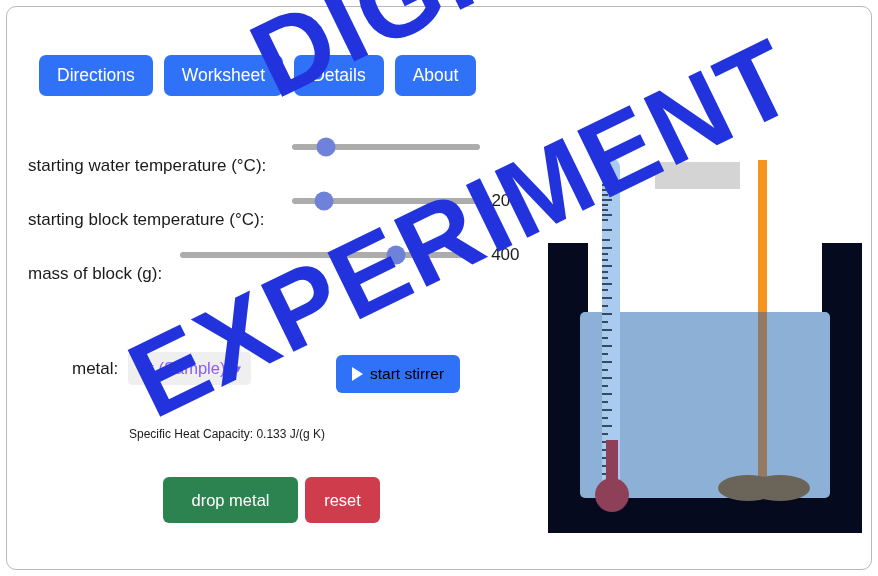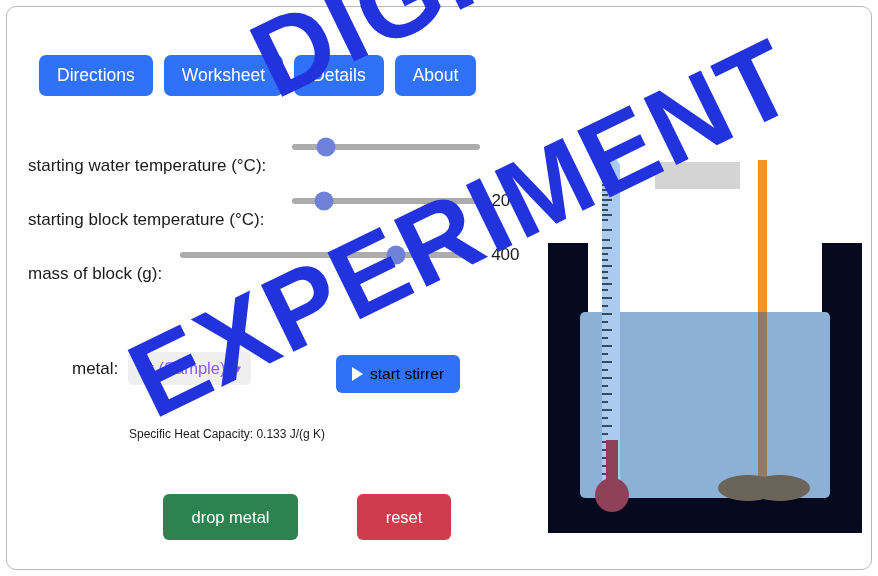--- a/index.html
+++ b/index.html
@@ -121,32 +121,32 @@
     border-top:7px solid transparent;
     border-bottom:7px solid transparent;
   }
 
   .shc{
     position:absolute;left:129px;top:427px;
     font-size:12px;color:#1b1b1b;white-space:nowrap;
   }
 
   .action-row{
-    position:absolute;left:163px;top:494px;
-    display:flex;gap:14px;
+    position:absolute;left:163px;top:477px;
+    display:flex;gap:7px;
   }
   .btn-drop{
     background:#2d8350;color:#fff;border:none;border-radius:6px;
     height:46px;width:135px;font-size:16.5px;
     font-family:"Liberation Sans", sans-serif;cursor:pointer;
   }
   .btn-reset{
     background:#cf3c4c;color:#fff;border:none;border-radius:6px;
-    height:46px;width:94px;font-size:16.5px;
-    font-family:"Liberation Sans", sans-serif;cursor:pointer;margin-left:45px;
+    height:46px;width:75px;font-size:16.5px;
+    font-family:"Liberation Sans", sans-serif;cursor:pointer;
   }
 
   
   .apparatus{
     position:absolute;left:540px;top:140px;
     width:330px;height:410px;
   }
   .apparatus svg{display:block;}
 
   

